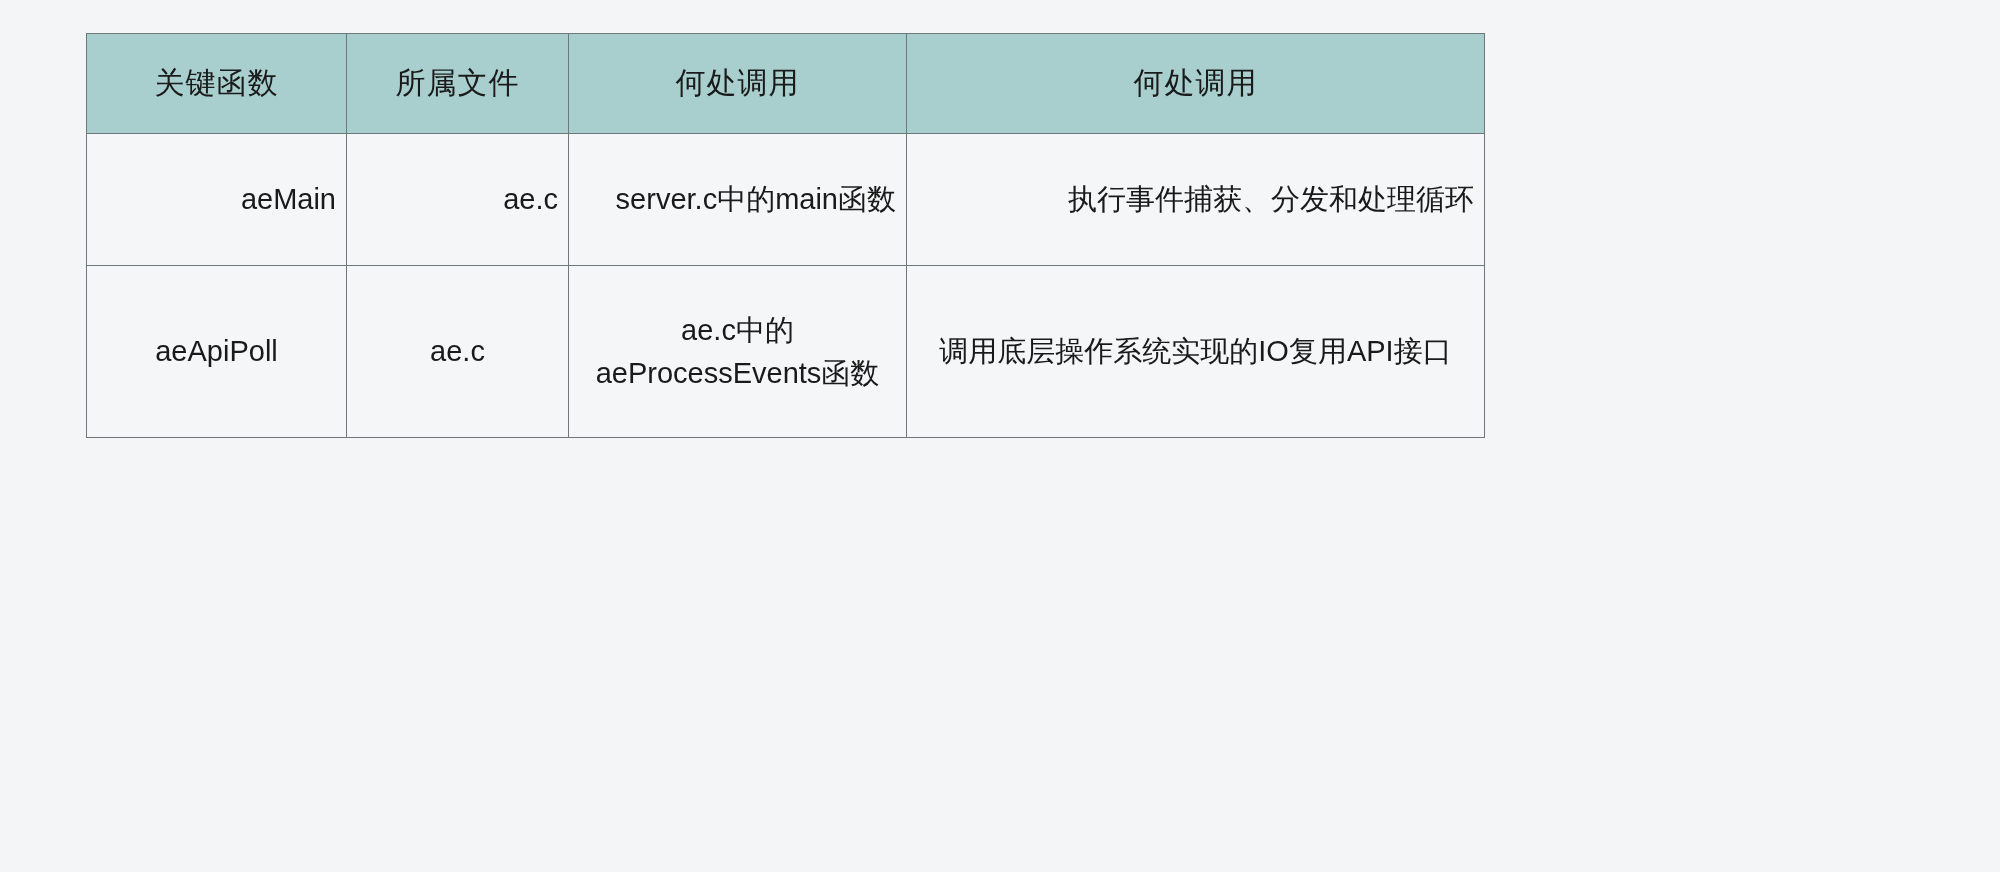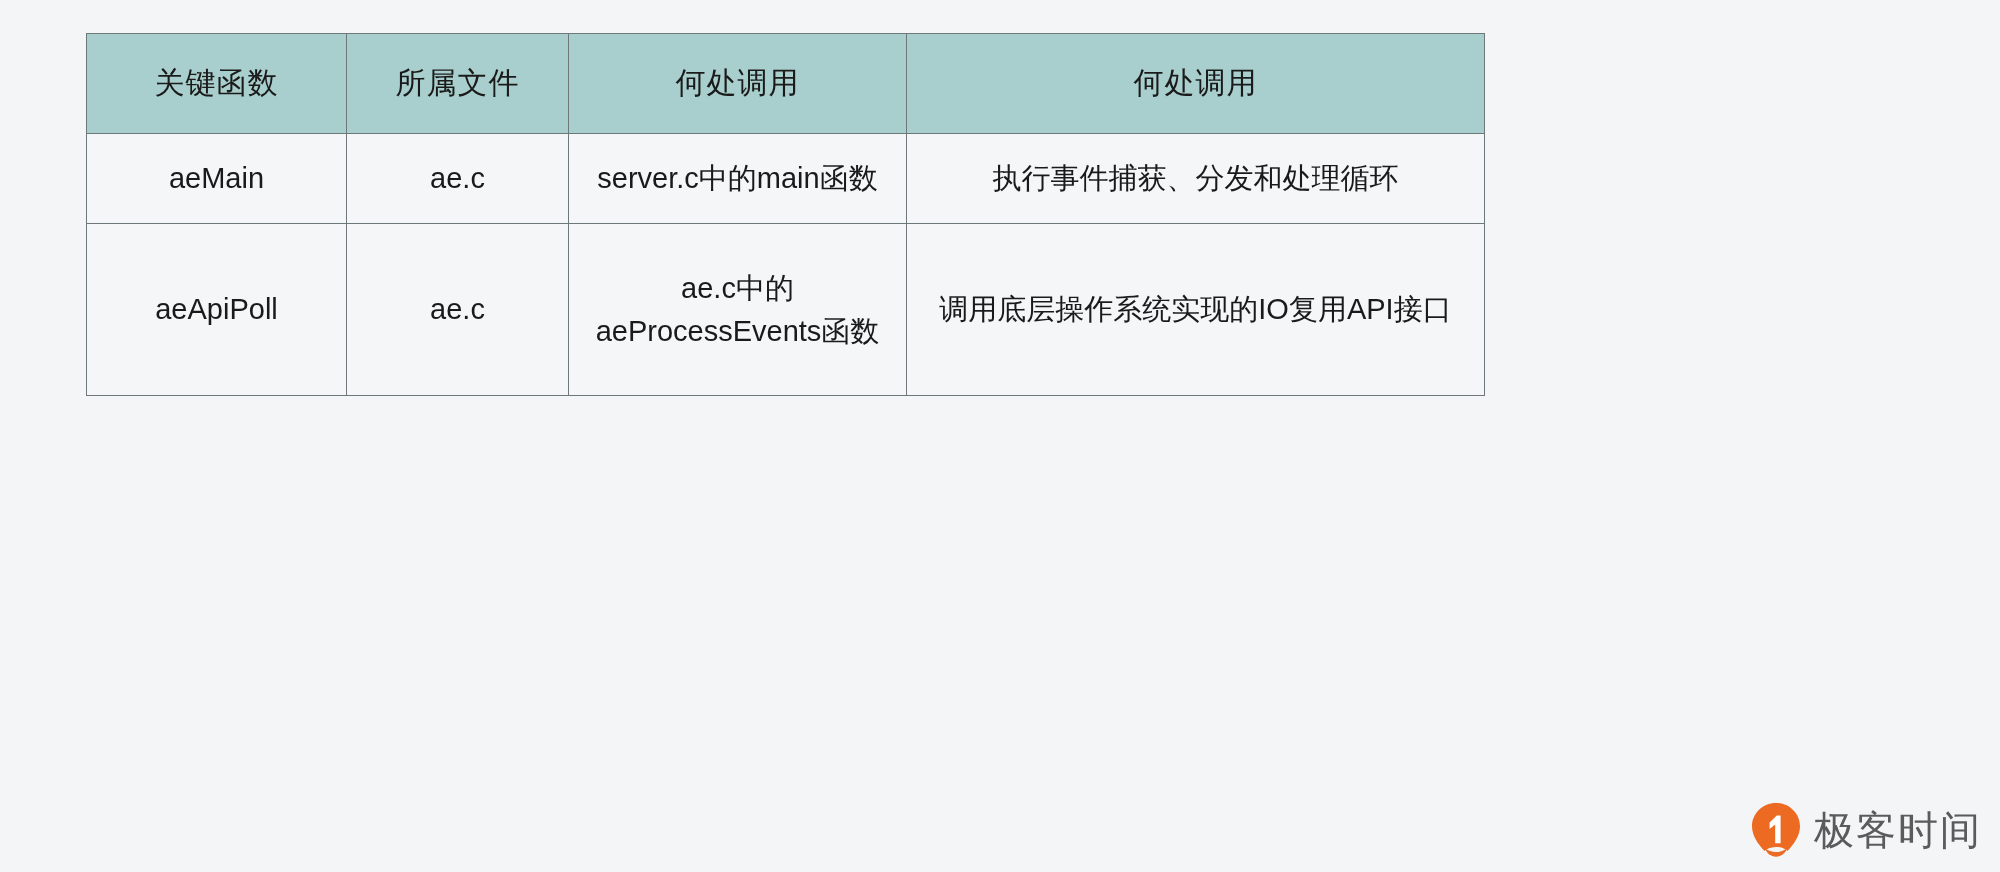--- a/index.html
+++ b/index.html
@@ -59,21 +59,21 @@
     letter-spacing: 1px;
   }
 
   table.fn-table tbody td {
     background: #f4f6f7;
     font-size: 29px;
     font-weight: 400;
     line-height: 1.45;
   }
 
-  table.fn-table tbody tr.r-normal td { height: 90px; }
+  table.fn-table tbody tr.r-normal td { height: 132px; text-align: right; }
   table.fn-table tbody tr.r-tall   td { height: 172px; }
 
   .cell-multiline {
     white-space: pre-line;
   }
 
   
   .watermark {
     position: absolute;
     right: 18px;
@@ -128,24 +128,14 @@
           <td>aeApiPoll</td>
           <td>ae.c</td>
           <td class="cell-multiline">ae.c中的
 aeProcessEvents函数</td>
           <td>调用底层操作系统实现的IO复用API接口</td>
         </tr>
       </tbody>
     </table>
   </div>
 
-  <div class="watermark">
-    <span class="mark-icon-wrap">
-      <svg class="mark-icon" viewBox="0 0 52 56" xmlns="http://www.w3.org/2000/svg" aria-hidden="true">
-        <path d="M26 1 C12.8 1 2 11.4 2 24.3 C2 33.6 8 42.4 14.6 49.0 C14.6 49.0 18.2 45.0 26 45.0 C33.8 45.0 37.4 49.0 37.4 49.0 C44 42.4 50 33.6 50 24.3 C50 11.4 39.2 1 26 1 Z" fill="#ec6a21"></path>
-        <path d="M26 54.8 C21.0 54.8 16.6 51.4 15.2 46.6 C18.3 48.9 21.9 50.1 26 50.1 C30.1 50.1 33.7 48.9 36.8 46.6 C35.4 51.4 31.0 54.8 26 54.8 Z" fill="#ec6a21"></path>
-        <path d="M30.6 13.4 L30.6 41.2 L25.2 41.2 L25.2 22.4 L19.6 27.0 L19.6 20.4 L26.8 13.4 Z" fill="#ffffff"></path>
-      </svg>
-    </span>
-    <span class="mark-text">极客时间</span>
-  </div>
 
 </div>
 
 </body></html>

